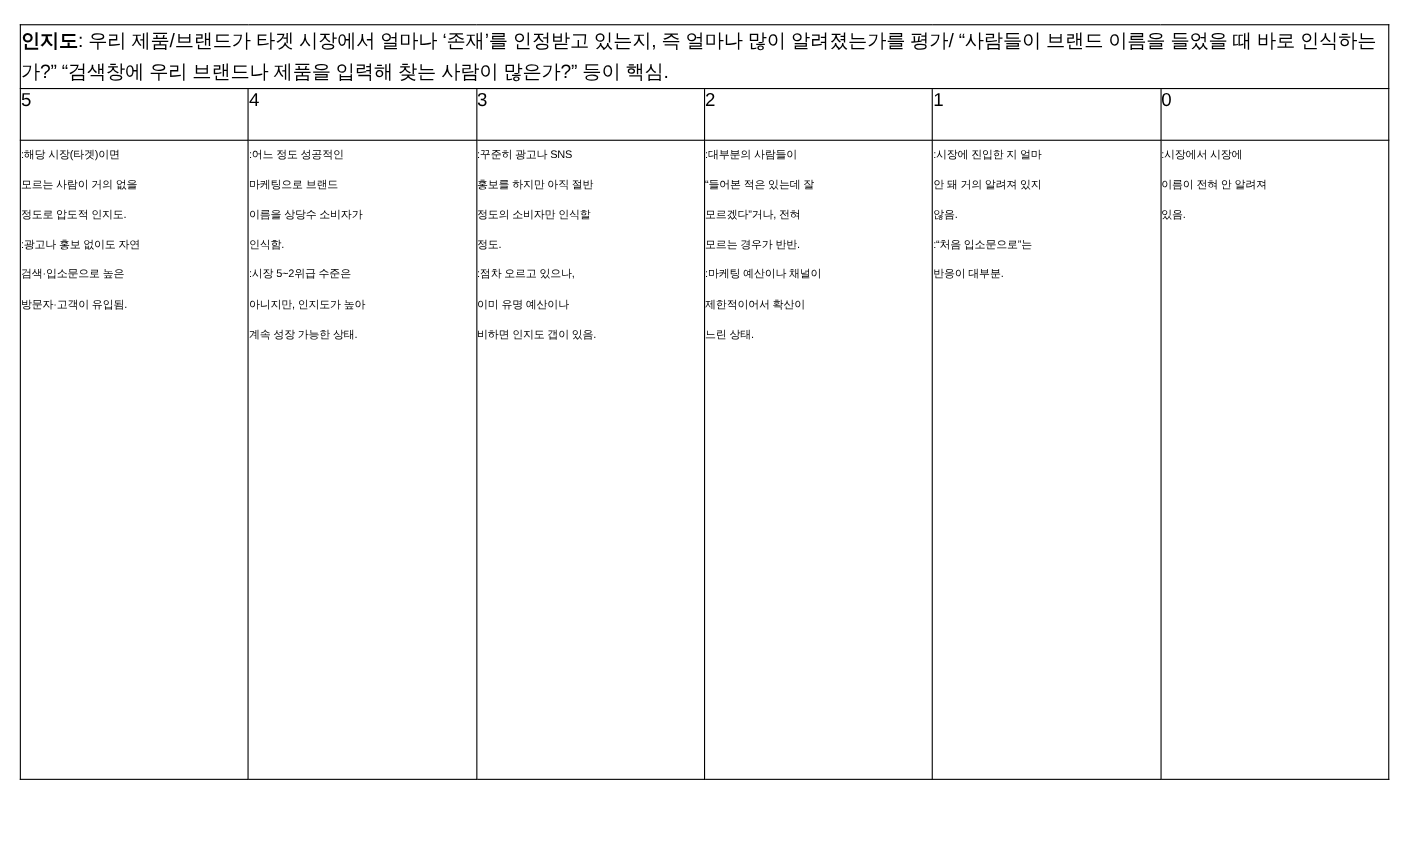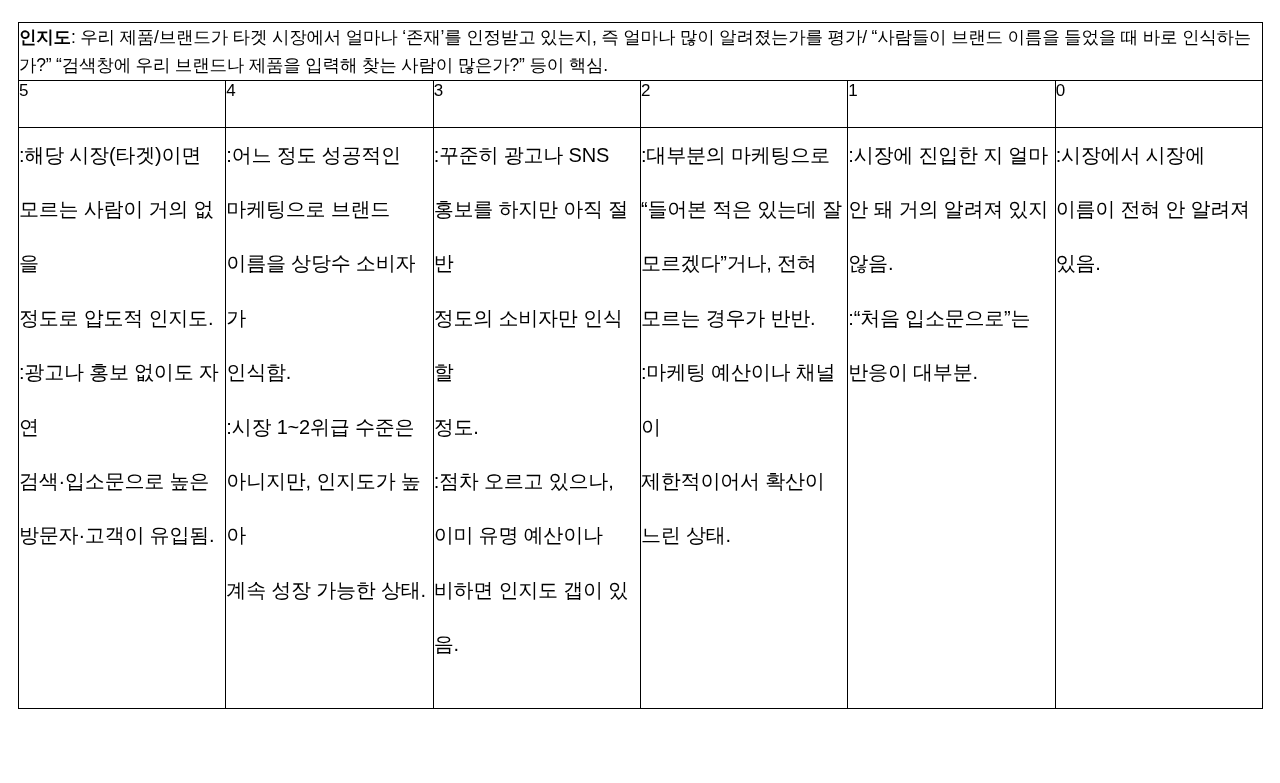--- a/index.html
+++ b/index.html
@@ -46,21 +46,21 @@
     height: 46px;
     padding: 10px 10px 8px 10px;
     font-size: 17px;
     line-height: 1.2;
     vertical-align: middle;
   }
   
   .desc-cell {
     height: 580px;
     padding: 14px 12px 10px 12px;
-    font-size: 20px;
+    font-size: 10px;
     line-height: 1.0;
     vertical-align: top;
   }
   .desc-cell p {
     margin: 0 0 0 0;
     padding: 0;
     line-height: 2.72;
     letter-spacing: -0.2px;
     white-space: pre-line;
   }
@@ -102,35 +102,35 @@
 정도로 압도적 인지도.
 :광고나 홍보 없이도 자연
 검색·입소문으로 높은
 방문자·고객이 유입됨.</p>
           </td>
         <td class="desc-cell">
             <p>:어느 정도 성공적인
 마케팅으로 브랜드
 이름을 상당수 소비자가
 인식함.
-:시장 1~2위급 수준은
+:시장 5~2위급 수준은
 아니지만, 인지도가 높아
 계속 성장 가능한 상태.</p>
           </td>
         <td class="desc-cell">
             <p>:꾸준히 광고나 SNS
 홍보를 하지만 아직 절반
 정도의 소비자만 인식할
 정도.
 :점차 오르고 있으나,
 이미 유명 예산이나
 비하면 인지도 갭이 있음.</p>
           </td>
         <td class="desc-cell">
-            <p>:대부분의 마케팅으로
+            <p>:대부분의 사람들이
 “들어본 적은 있는데 잘
 모르겠다”거나, 전혀
 모르는 경우가 반반.
 :마케팅 예산이나 채널이
 제한적이어서 확산이
 느린 상태.</p>
           </td>
         <td class="desc-cell">
             <p>:시장에 진입한 지 얼마
 안 돼 거의 알려져 있지

